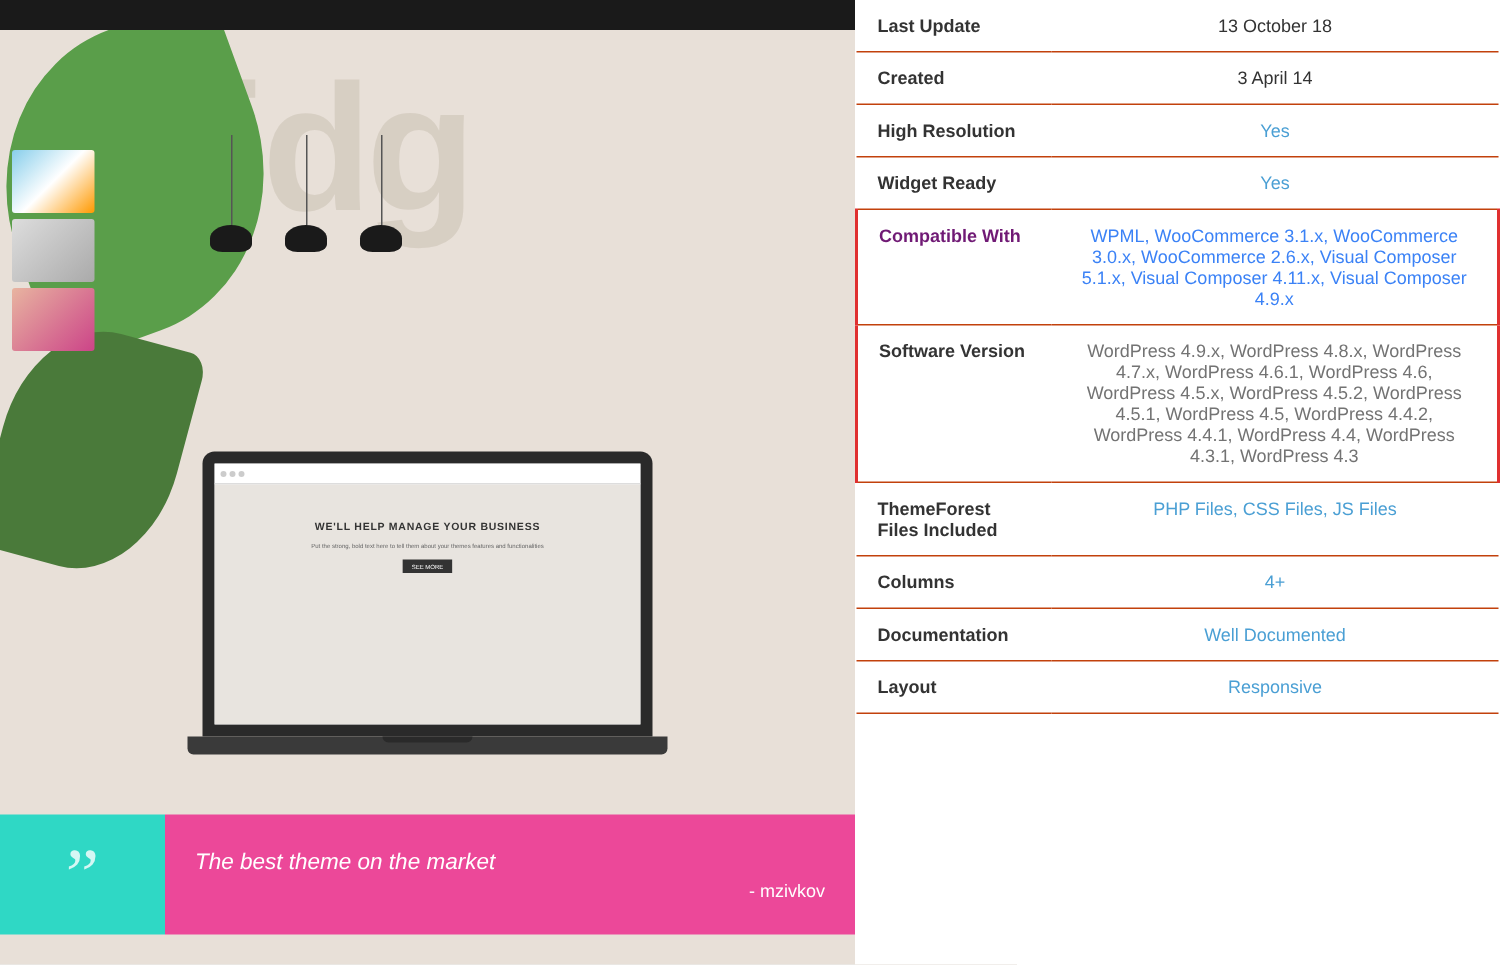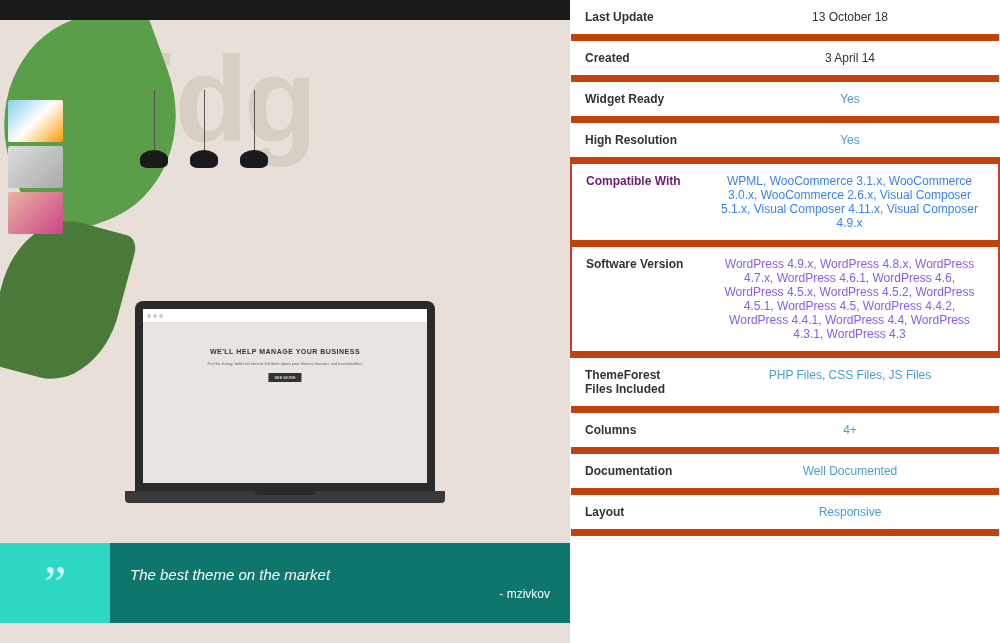--- a/index.html
+++ b/index.html
@@ -217,21 +217,21 @@
     }
 
     .quote-mark {
       font-size: 50px;
       color: rgba(255,255,255,0.8);
       line-height: 1;
       font-family: Georgia, serif;
     }
 
     .quote-text-area {
-      background: #0f766e;
+      background: #ec4899;
       flex: 1;
       height: 80px;
       display: flex;
       flex-direction: column;
       justify-content: center;
       padding: 0 20px;
     }
 
     .quote-text {
       font-style: italic;
@@ -277,21 +277,21 @@
       overflow-y: auto;
       flex-shrink: 0;
     }
 
     .info-table {
       width: 100%;
       border-collapse: collapse;
     }
 
     .info-table tr {
-      border-bottom: 7px solid #c2410c;
+      border-bottom: 1px solid #c2410c;
       padding-left: 40px;
     }
 
     .info-table td {
       padding: 10px 14px;
       vertical-align: top;
     }
 
     .info-table td:first-child {
       width: 130px;
@@ -388,37 +388,37 @@
     <tbody id="top-rows">
         <tr>
           <td>Last Update</td>
           <td style="color: rgb(51, 51, 51);">13 October 18</td>
         </tr>
         <tr>
           <td>Created</td>
           <td style="color: rgb(51, 51, 51);">3 April 14</td>
         </tr>
         <tr>
+          <td>High Resolution</td>
+          <td>Yes</td>
+        </tr>
+        <tr>
           <td>Widget Ready</td>
-          <td>Yes</td>
-        </tr>
-        <tr>
-          <td>High Resolution</td>
           <td>Yes</td>
         </tr>
       </tbody>
     <tbody>
 
       <tr class="highlighted-section hs-middle">
         <td style="font-weight:bold;color:#701a75;font-size:12px;padding:10px 14px;vertical-align:top;width:130px;margin-left:26px;">Compatible With</td>
         <td style="color:#3b82f6;font-size:12px;padding:10px 14px;vertical-align:top;">WPML, WooCommerce 3.1.x, WooCommerce 3.0.x, WooCommerce 2.6.x, Visual Composer 5.1.x, Visual Composer 4.11.x, Visual Composer 4.9.x</td>
       </tr>
       <tr class="highlighted-section hs-bottom">
         <td style="font-weight:bold;color:#333;font-size:12px;padding:10px 14px;vertical-align:top;width:130px;">Software Version</td>
-        <td style="color:#8b5cf6;font-size:12px;padding:10px 14px;vertical-align:top;">WordPress 4.9.x, WordPress 4.8.x, WordPress 4.7.x, WordPress 4.6.1, WordPress 4.6, WordPress 4.5.x, WordPress 4.5.2, WordPress 4.5.1, WordPress 4.5, WordPress 4.4.2, WordPress 4.4.1, WordPress 4.4, WordPress 4.3.1, WordPress 4.3</td>
+        <td style="color:#737373;font-size:12px;padding:10px 14px;vertical-align:top;">WordPress 4.9.x, WordPress 4.8.x, WordPress 4.7.x, WordPress 4.6.1, WordPress 4.6, WordPress 4.5.x, WordPress 4.5.2, WordPress 4.5.1, WordPress 4.5, WordPress 4.4.2, WordPress 4.4.1, WordPress 4.4, WordPress 4.3.1, WordPress 4.3</td>
       </tr>
     </tbody>
     <tbody id="bottom-rows">
         <tr>
           <td>ThemeForest Files Included</td>
           <td>PHP Files, CSS Files, JS Files</td>
         </tr>
         <tr>
           <td>Columns</td>
           <td>4+</td>

